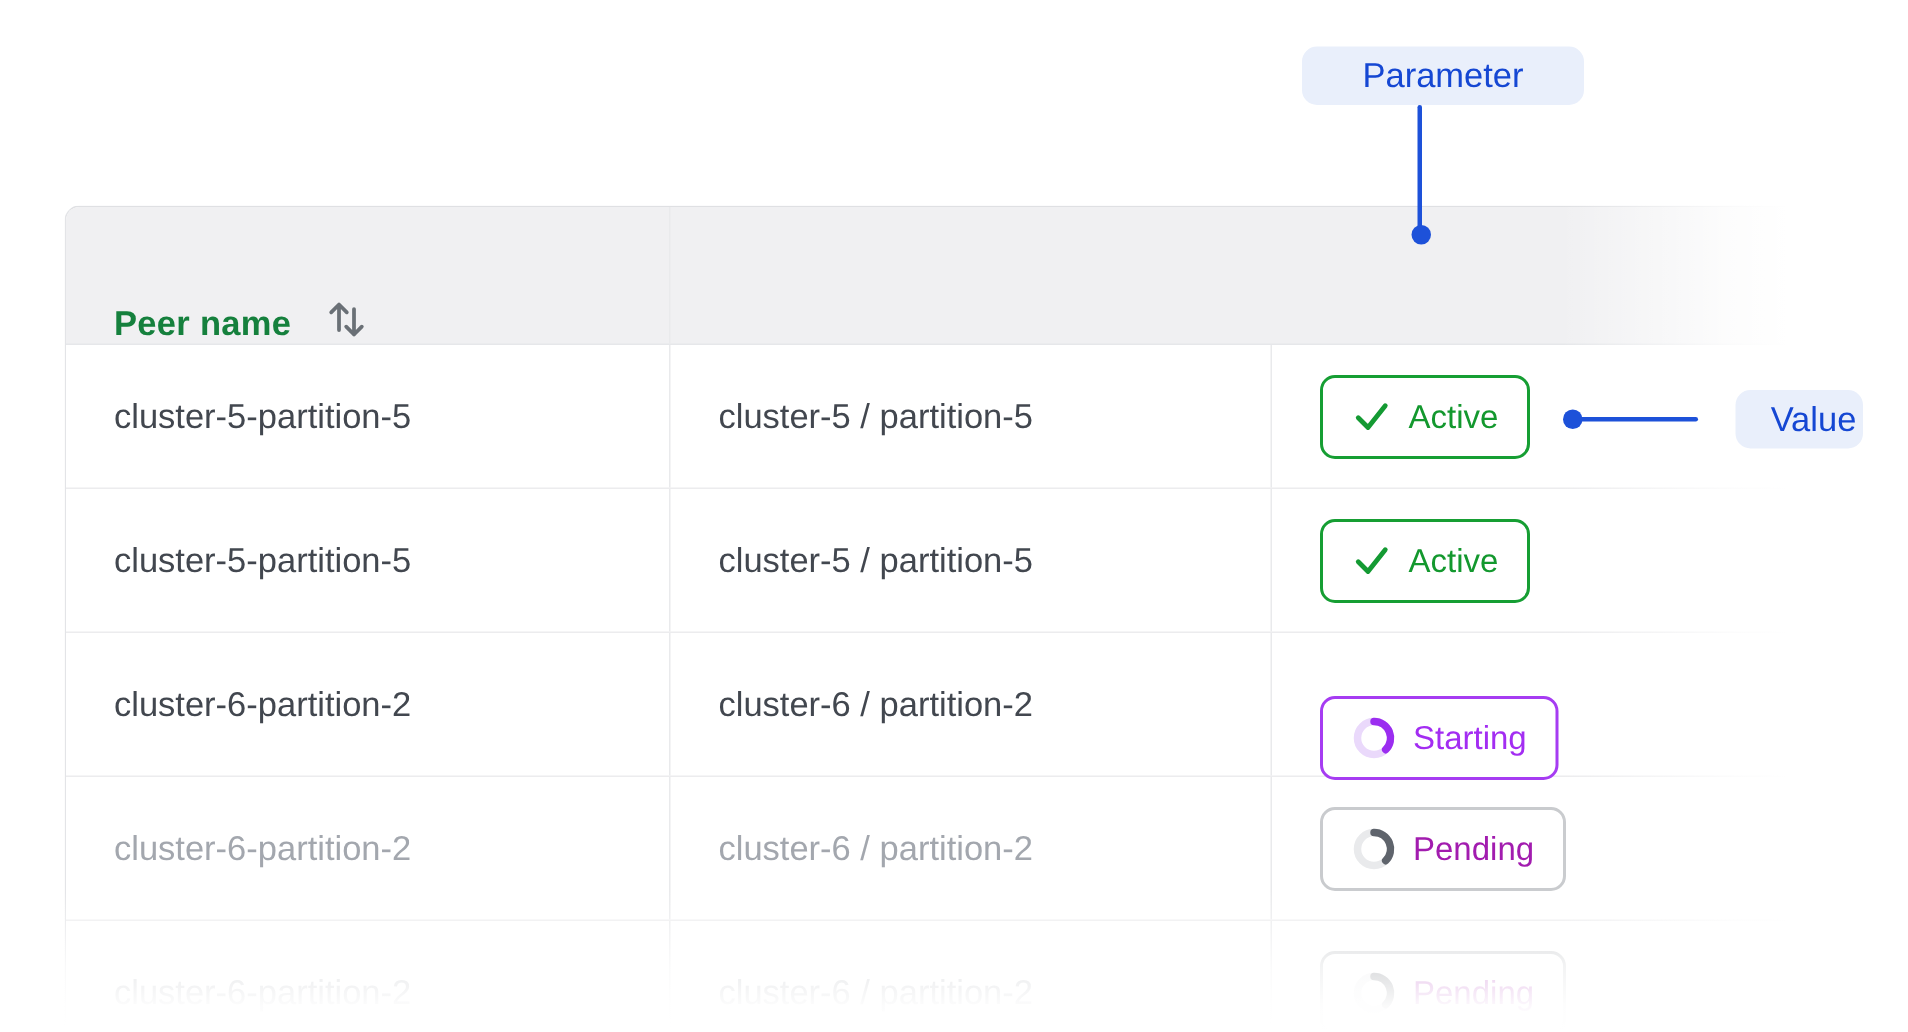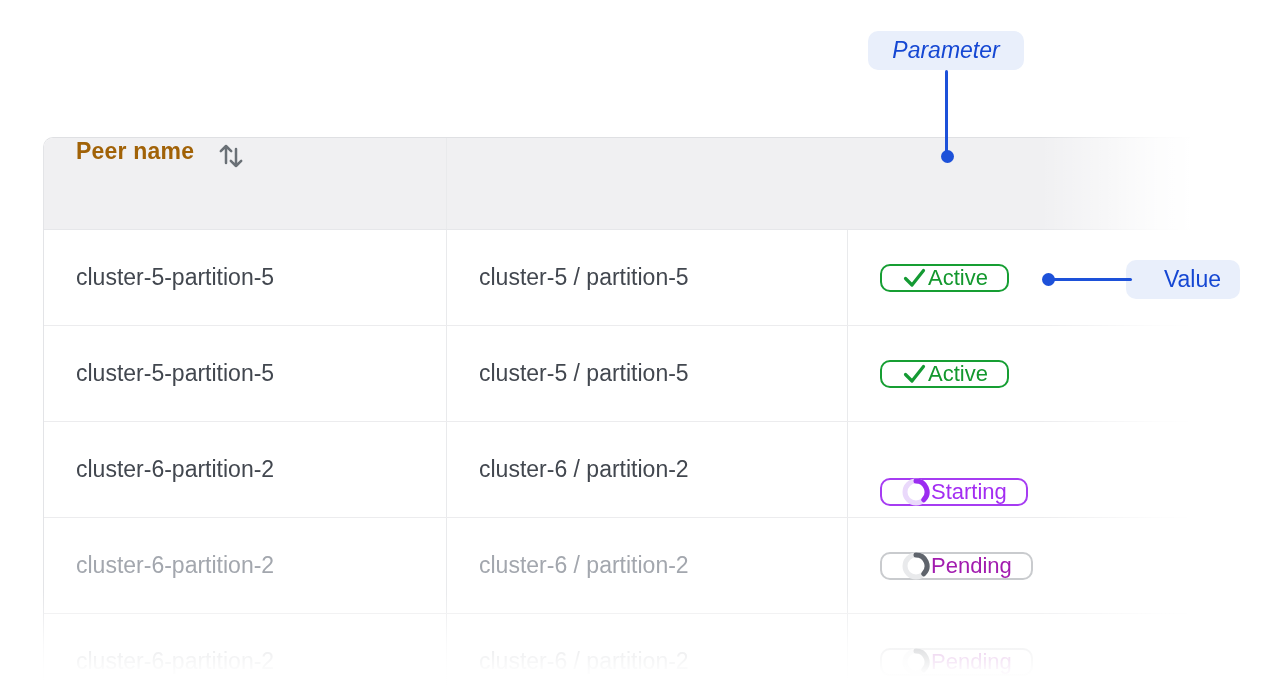--- a/index.html
+++ b/index.html
@@ -10,53 +10,53 @@
   }
 
   
   .table-wrap {
     position:absolute; left:43px; top:137px; width:1147px;
     border-left:1px solid #e3e4e7; border-top:1px solid #dfe0e3;
     border-top-left-radius:10px; overflow:hidden; background:#fff;
   }
   .thead { display:flex; height:92px; background:#f0f0f2; border-bottom:1px solid #e6e7ea; }
   .th {
-    display:flex; align-items:flex-start; padding-left:32px;
-    font-size:23px; font-weight:700; color:#a16207; letter-spacing:.2px;
+    display:flex; align-items:flex-end; padding-left:32px;
+    font-size:23px; font-weight:700; color:#15803d; letter-spacing:.2px;
   }
   .col1 { width:403px; }
   .col2 { width:401px; }
   .col3 { flex:1; }
   .cell-border { border-right:1px solid #e9eaec; }
   .tr { display:flex; height:96px; border-bottom:1px solid #ececee; background:#fff; }
   .td {
     display:flex; align-items:center; padding-left:32px;
     font-size:23px; color:#42474f;
   }
   .tr.dim .td { color:#a3a7ae; }
 
   
   .badge {
-    display:inline-flex; align-items:center; height:28px;
+    display:inline-flex; align-items:center; gap:11px; height:56px;
     padding:0 19px; border:2px solid; border-radius:10px;
     font-size:22px; font-weight:500; background:#fff; white-space:nowrap;justify-content:flex-end;
   }
   .badge.active   { border-color:#169e33; color:#13982e; }
   .badge.starting { border-color:#a63cf2; color:#a32df2;margin-top:44px; }
   .badge.pending  { border-color:#c9cbce; color:#a21caf; }
   .icon-svg { display:block; }
 
   
   .anno {
     position:absolute; display:flex; align-items:center; justify-content:center;
     background:#e9effb; border-radius:10px; color:#1547d3;
     font-size:23px; font-weight:500; z-index:30;
   }
-  .anno-parameter { left:868px; top:31px; width:156px; height:39px;font-style:italic; }
-  .anno-value     { left:1126px; top:260px; width:114px;  height:39px;padding-left:19px; }
+  .anno-parameter { left:868px; top:31px; width:188px; height:39px; }
+  .anno-value     { left:1157px; top:260px; width:85px;  height:39px;padding-left:19px; }
   .conn-v { position:absolute; left:945px; top:70px;  width:3px;  height:82px; background:#1d51d9; border-radius:2px; z-index:30; }
   .conn-h { position:absolute; left:1048px; top:278px; width:84px; height:3px;  background:#1d51d9; border-radius:2px; z-index:30; }
   .conn-dot { position:absolute; width:13px; height:13px; border-radius:50%; background:#1d51d9; z-index:30; }
   .dot-status { left:941px;  top:150px; }
   .dot-value  { left:1042px; top:273px; }
 
   
   .fade-right {
     position:absolute; top:0; left:1040px; width:232px; height:688px; z-index:10;
     background:linear-gradient(to right, rgba(255,255,255,0) 0%, rgba(255,255,255,.85) 50%, #fff 66%);

